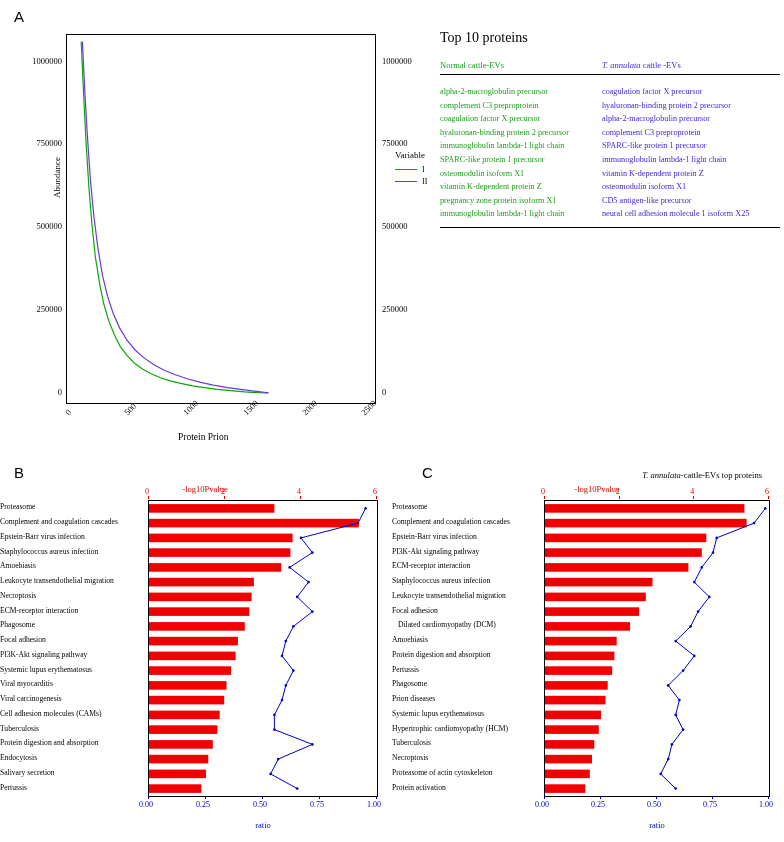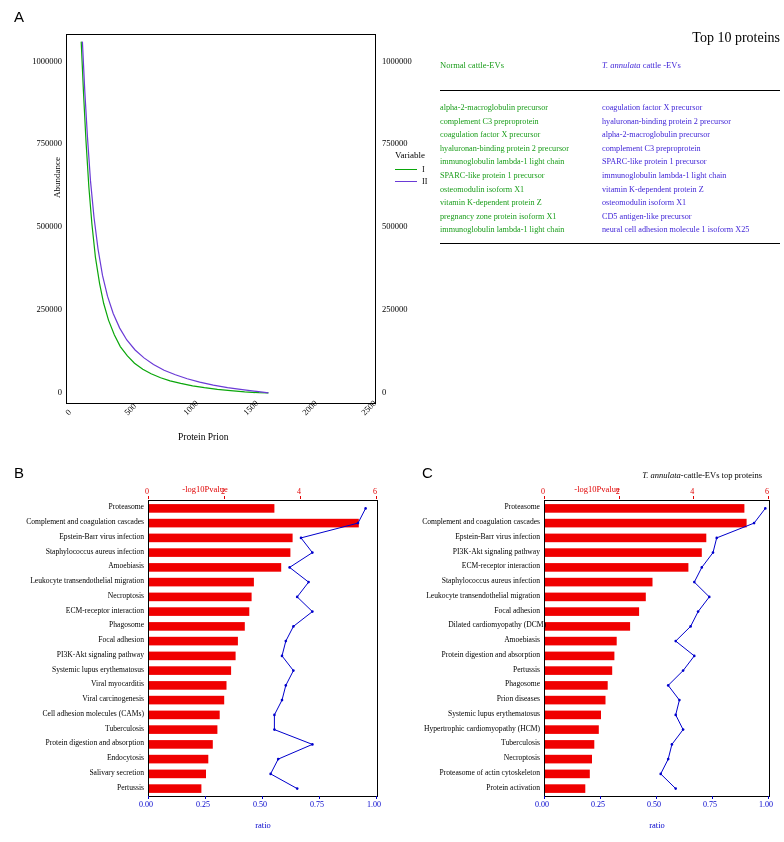--- a/index.html
+++ b/index.html
@@ -38,38 +38,38 @@
   }
   #xAxisTitle{position:absolute;left:120px;top:404px;font-size:9.5px;}
   
   #legendA{position:absolute;left:395px;top:150px;width:64px;}
   #legendA .ltitle{font-size:9px;margin-bottom:3px;}
   #legendA .lrow{display:flex;align-items:center;height:12px;}
   #legendA .lline{width:22px;height:0;border-top:1.2px solid #000;margin-right:5px;}
   #legendA .llabel{font-size:8px;}
   
   #top10{position:absolute;left:440px;top:30px;width:340px;}
-  #top10 .t10title{font-size:14px;text-align:right;margin-bottom:14px;font-family:"Liberation Serif",serif;}
-  #top10 .hdrrow{display:flex;border-bottom:1px solid #000;padding-bottom:20px;}
+  #top10 .t10title{font-size:14px;text-align:left;margin-bottom:14px;font-family:"Liberation Serif",serif;}
+  #top10 .hdrrow{display:flex;border-bottom:1px solid #000;padding-bottom:4px;}
   #top10 .hdr1{width:162px;font-size:8.5px;color:#1a9d1a;}
   #top10 .hdr2{width:178px;font-size:8.5px;color:#3b1fd6;}
   #top10 .bodyrow{display:flex;}
   #top10 .col1{width:162px;padding-top:10px;}
   #top10 .col2{width:178px;padding-top:10px;}
   #top10 .cell{font-size:8.2px;line-height:13.6px;white-space:nowrap;}
   #top10 .c1 .cell{color:#1a9d1a;}
   #top10 .c2 .cell{color:#3b1fd6;}
   #top10 .btmline{border-bottom:1px solid #000;margin-top:6px;}
   
   .barpanel{position:absolute;top:462px;height:380px;}
   .bp-title{position:absolute;font-size:8.5px;text-align:center;width:100%;}
   .bp-subtitle{position:absolute;font-size:8.5px;color:#e00000;text-align:center;width:100%;}
   .bp-plot{position:absolute;border:1px solid #000;box-sizing:border-box;background:#fff;}
   .bp-label{
-    position:absolute;font-size:7.6px;text-align:right;white-space:nowrap;
+    position:absolute;font-size:7.6px;white-space:nowrap;
     font-family:"Liberation Serif",serif;
   }
   .bp-topticklabel{position:absolute;font-size:8px;color:#e00000;}
   .bp-bottomticklabel{position:absolute;font-size:8px;color:#0000cc;}
   .bp-xaxis-bottom{position:absolute;font-size:8.5px;color:#0000cc;text-align:center;width:100%;}
   .tickmark-top{position:absolute;background:#e00000;width:1px;height:3px;}
   .tickmark-bottom{position:absolute;background:#0000cc;width:1px;height:3px;}
 </style>
 </head>
 <body>

